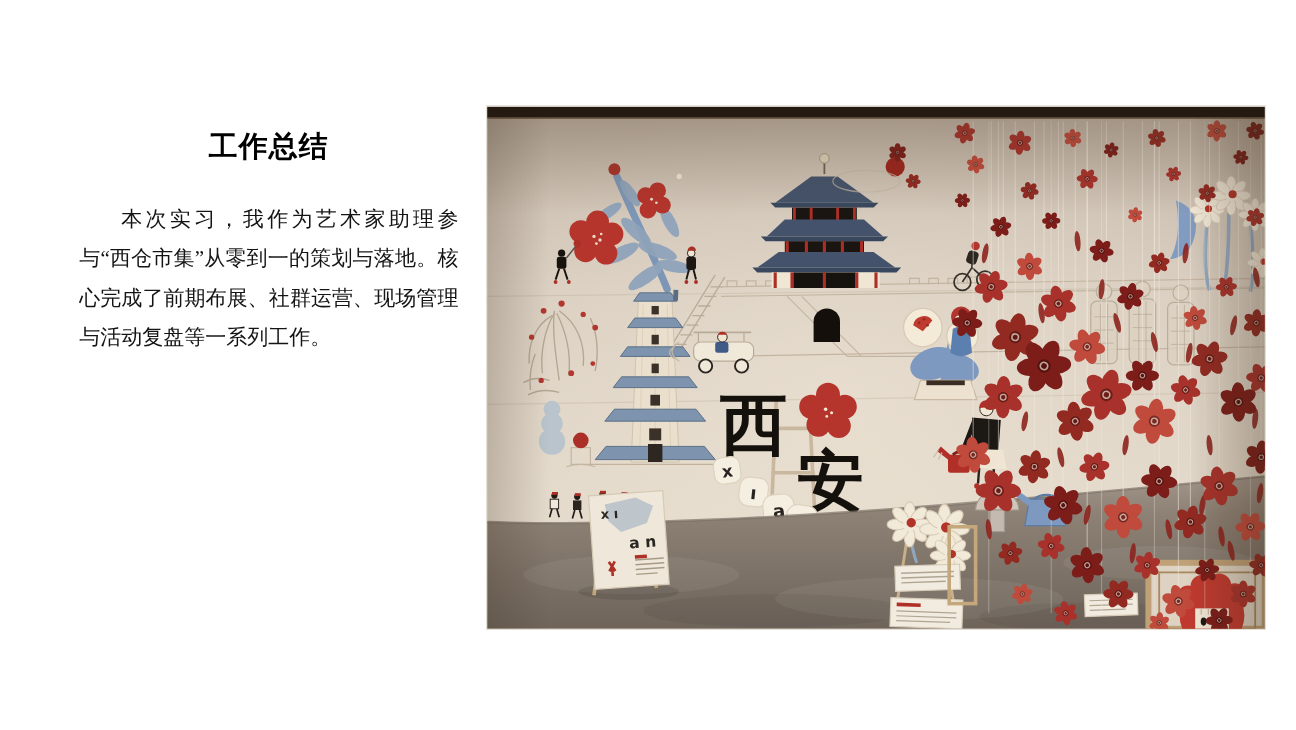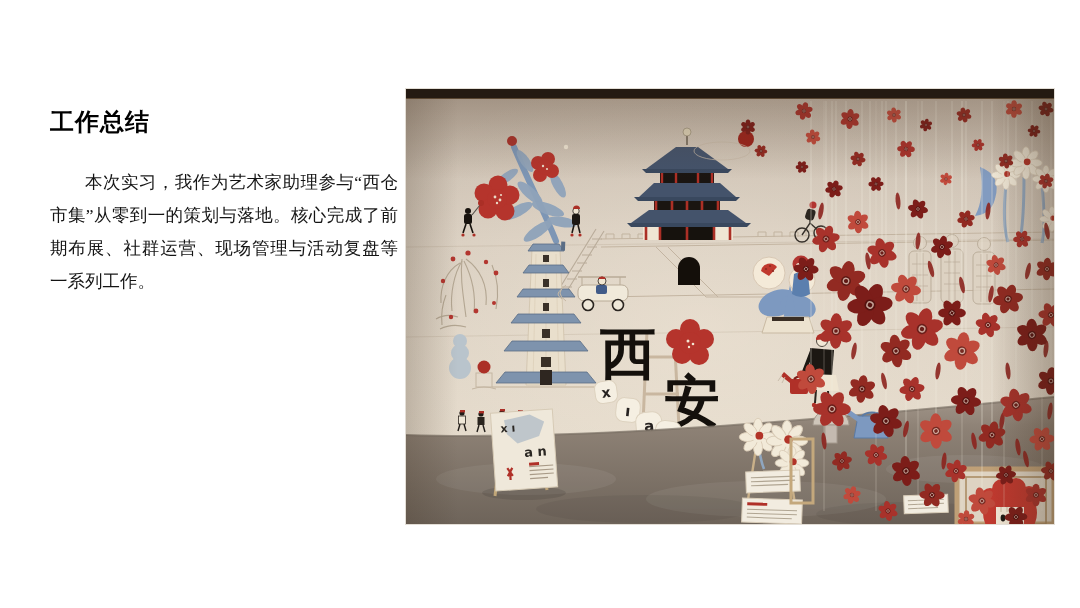--- a/index.html
+++ b/index.html
@@ -1,21 +1,21 @@
 <!DOCTYPE html>
 <html><head>
 <meta charset="utf-8">
 <style>
   html,body{margin:0;padding:0;background:#ffffff;}
   .slide{position:relative;width:1080px;height:608px;background:#ffffff;overflow:hidden;
          font-family:"Liberation Serif","DejaVu Serif",serif;}
   .text-col{position:absolute;left:50px;top:106px;width:348px;color:#131313;}
   .doc-title{margin:0 0 28px 0;font-family:"Liberation Sans","DejaVu Sans",sans-serif;
-             font-weight:700;font-size:24px;color:#000;letter-spacing:1px;}
-  .doc-para{margin:0;font-size:17.5px;line-height:33px;text-align:justify;
+             font-weight:700;font-size:24px;color:#000;letter-spacing:1px;text-align:center;}
+  .doc-para{margin:16px;font-size:17.5px;line-height:33px;text-align:justify;
             text-indent:35px;color:#141414;}
   .doc-para + .doc-para{margin-top:29px;}
   .photo{position:absolute;left:405px;top:88px;width:648px;height:435px;
          border:1px solid #e3ded6;box-sizing:content-box;background:#d6cbbd;}
   .photo svg{display:block;width:100%;height:100%;}
 </style>
 </head>
 <body>
 
 <div class="slide">

